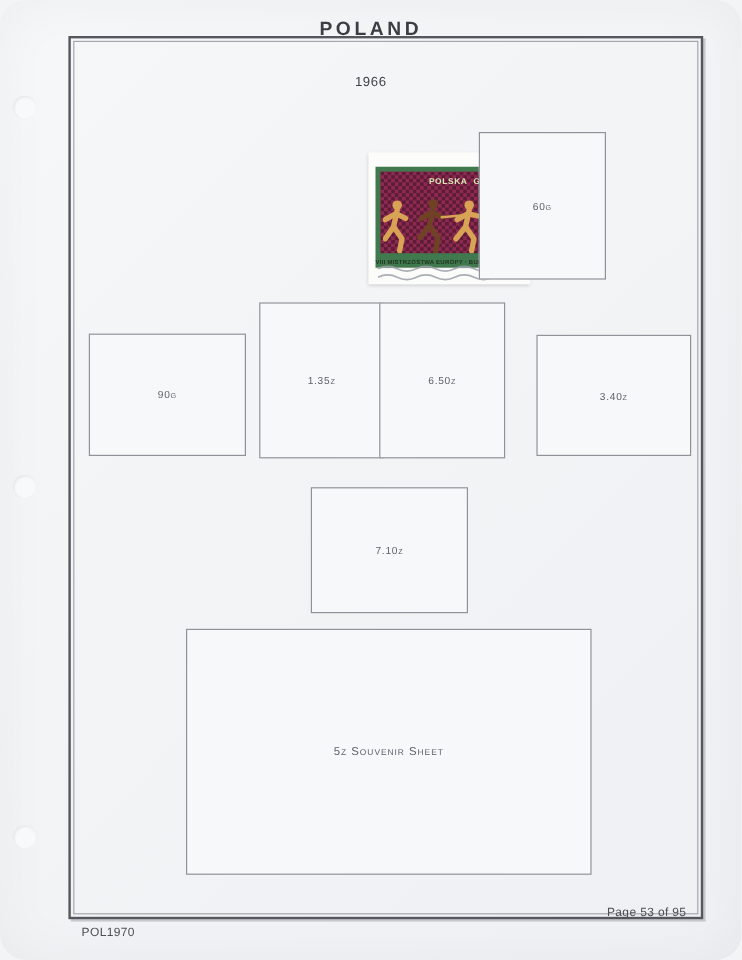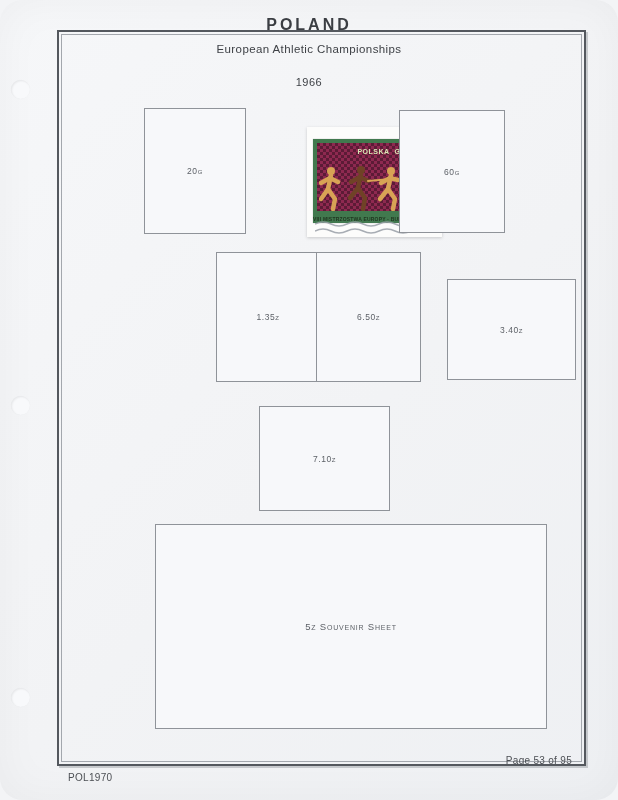--- a/index.html
+++ b/index.html
@@ -39,21 +39,21 @@
     color: #3b3e43; margin: 0;
   }
   .page-subtitle {
     position: absolute; left: 0; right: 0; top: 43px;
     text-align: center;
     font-size: 11.5px; color: #3e4146; letter-spacing: 0.4px; margin: 0;
   }
   .page-year {
     position: absolute; left: 0; right: 0; top: 59px;
     text-align: center;
-    font-size: 11px; color: #3e4146; letter-spacing: 0.5px; margin: 17px;
+    font-size: 11px; color: #3e4146; letter-spacing: 0.5px; margin: 4px;
   }
   .phbox {
     position: absolute;
     border: 1px solid #8f9399;
     background: #f7f8fa;
     display: flex; align-items: center; justify-content: center;
     box-sizing: border-box;
   }
   .phbox .lbl {
     font-size: 8.5px; color: #5d6167;
@@ -117,26 +117,22 @@
 
   <div class="hole" style="top:80px"></div>
   <div class="hole" style="top:396px"></div>
   <div class="hole" style="top:688px"></div>
 
   <div class="frame">
     <div class="frame-inner"></div>
   </div>
 
   <h1 class="page-title">POLAND</h1>
-  <p class="page-subtitle">European Athletic Championships</p>
   <p class="page-year">1966</p>
 
-  <div class="phbox" style="left:144px; top:108px; width:102px; height:126px;">
-    <span class="lbl">20g</span>
-  </div>
 
   <div class="mount">
     <div class="stamp">
       <div class="stamp-field">
         <div class="stamp-head">
           <span class="stamp-country">POLSKA</span>
           <span class="stamp-country">GR</span>
           <span class="stamp-value">40</span>
         </div>
         <svg class="runners" width="112" height="52" viewBox="0 0 112 52">
@@ -181,34 +177,37 @@
         <path d="M0 4 q8 -4 16 0 t16 0 t16 0 t16 0 t16 0 t16 0 t16 0"></path>
         <path d="M0 11 q8 -4 16 0 t16 0 t16 0 t16 0 t16 0 t16 0 t16 0"></path>
       </g>
     </svg>
   </div>
 
   <div class="phbox" style="left:399px; top:110px; width:106px; height:123px;">
     <span class="lbl">60g</span>
   </div>
 
+  <div class="phbox" style="left:74px; top:278px; width:131px; height:102px;">
+    <span class="lbl">90g</span>
+  </div>
   <div class="phbox" style="left:216px; top:252px; width:104px; height:130px;">
     <span class="lbl">1.35z</span>
   </div>
   <div class="phbox" style="left:316px; top:252px; width:105px; height:130px;">
     <span class="lbl">6.50z</span>
   </div>
   <div class="phbox" style="left:447px; top:279px; width:129px; height:101px;">
     <span class="lbl">3.40z</span>
   </div>
 
   <div class="phbox" style="left:259px; top:394px; width:131px; height:105px;margin-top:12px;">
     <span class="lbl">7.10z</span>
   </div>
 
-  <div class="phbox big" style="left:155px; top:524px; width:392px; height:205px;">
+  <div class="phbox big" style="left:155px; top:524px; width:338px; height:205px;">
     <span class="lbl">5z Souvenir Sheet</span>
   </div>
 
   <div class="footer-left">POL1970</div>
   <div class="footer-right">Page 53 of 95</div>
 
 </div>
 
 </body></html>

